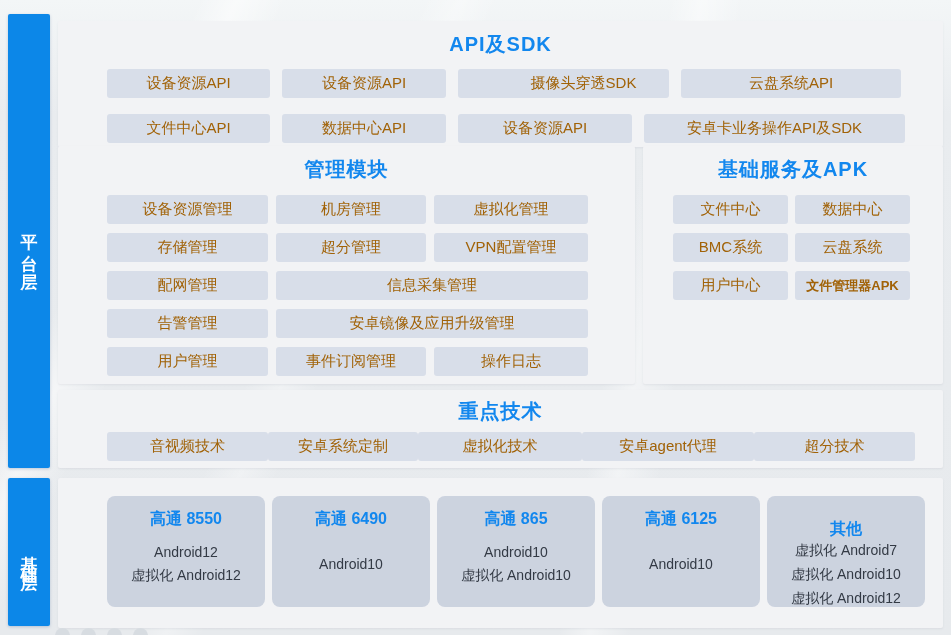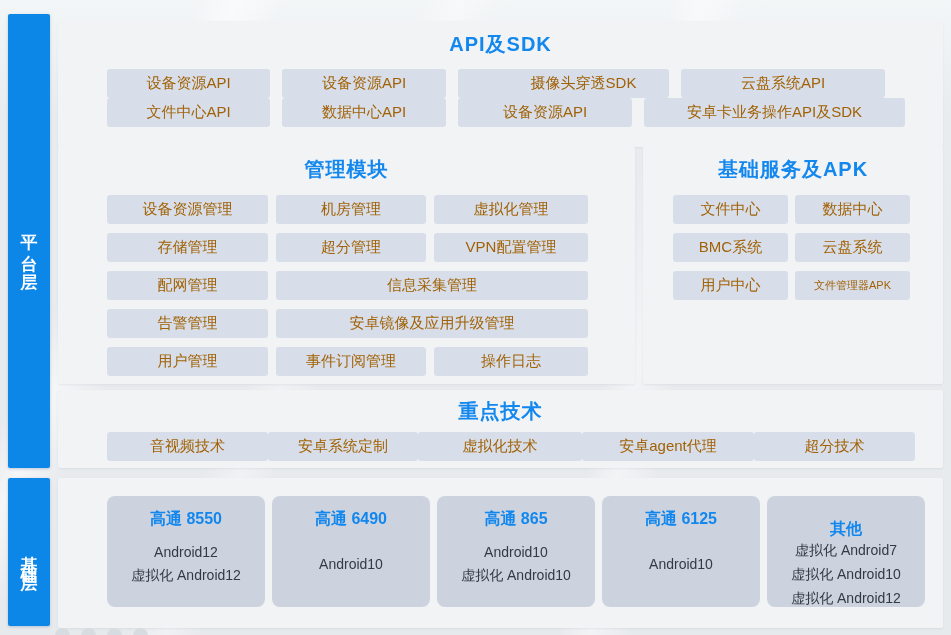--- a/index.html
+++ b/index.html
@@ -53,39 +53,39 @@
   
   .btn {
     height:29px; background:#d8dee9; border-radius:3px;
     display:flex; align-items:center; justify-content:center;
     font-size:15px; color:#a16207; white-space:nowrap;
   }
 
   
   .api-row { display:flex; gap:12px; padding-left:49px; }
   .api-row-1 { margin-top:11px; }
-  .api-row-2 { margin-top:0;text-align:center; }
-  .w163{width:163px;} .w164{width:164px;} .w211{width:211px;padding-left:40px;} .w224{width:204px;}
+  .api-row-2 { margin-top:16px;text-align:center; }
+  .w163{width:163px;} .w164{width:164px;} .w211{width:211px;padding-left:40px;} .w224{width:220px;}
   .w174{width:174px;} .w261{width:261px;}
 
   
   .mgmt-grid {
     margin:12px 0 0 49px;
     display:grid; grid-template-columns:161px 150px 154px;
     column-gap:8px; row-gap:9px;
   }
   .cell-wide { grid-column:2 / 4; }
 
   
   .svc-grid {
     margin:12px 0 0 30px;
     display:grid; grid-template-columns:115px 115px;
     column-gap:7px; row-gap:9px;
   }
-  .btn-small { font-size:11px; }
+  .btn-small { font-size:13px;font-weight:bold; }
 
   
   .tech-row { display:flex; padding-left:49px; margin-top:7px; }
   .w161{width:161px;} .w150{width:150px;} .w154{width:164px;} .w148{width:172px;text-align:center;}
 
   
   .chips-row { display:flex; gap:7px; padding:18px 0 0 49px; }
   .chip-card {
     width:158px; height:111px; background:#ccd3df; border-radius:8px;
     display:flex; flex-direction:column;

